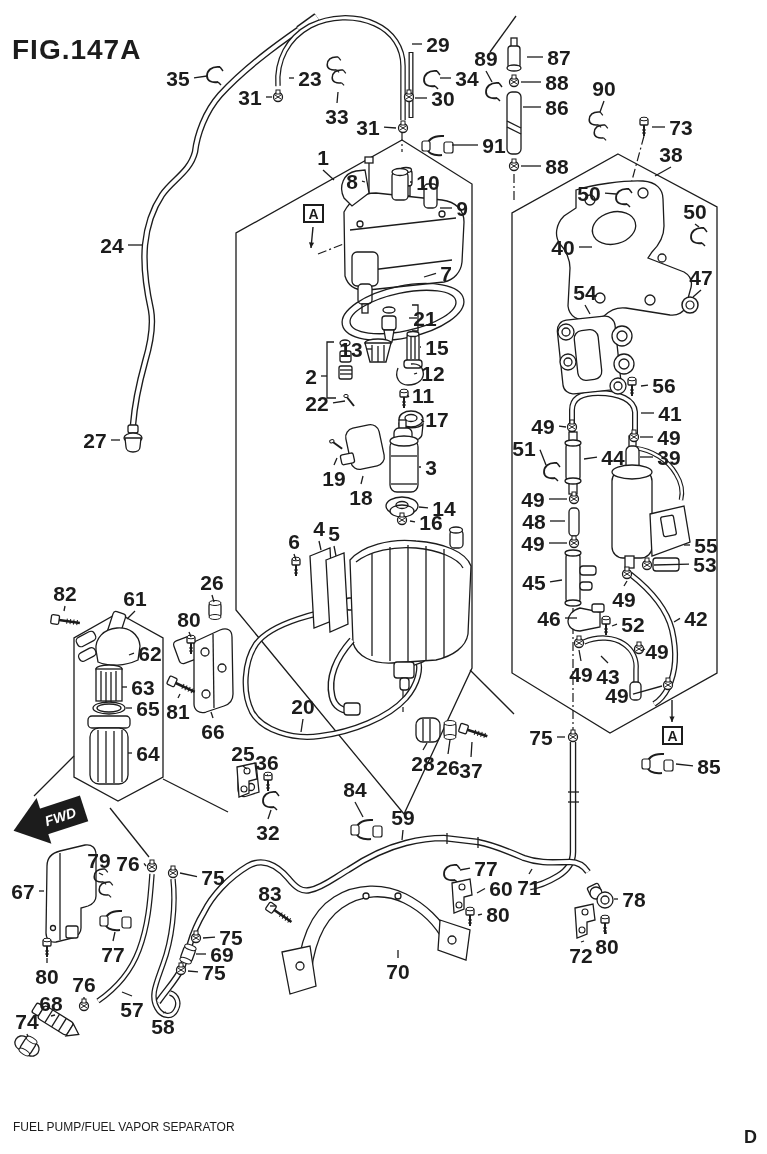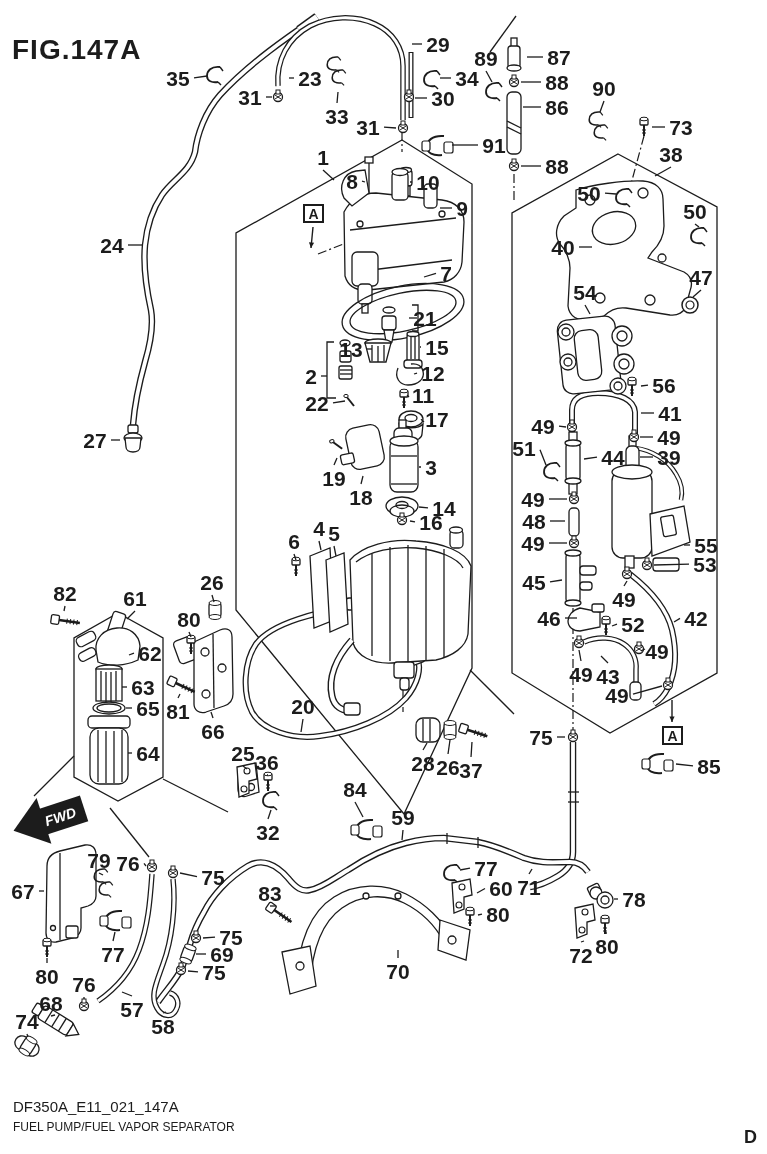--- a/index.html
+++ b/index.html
@@ -983,17 +983,16 @@
         <g>
           <rect x="663" y="727" width="19" height="17" fill="#fff" stroke="#1c1c1c" stroke-width="2"></rect>
           <text x="672.5" y="736" text-anchor="middle" dominant-baseline="central" class="marker-a">A</text>
           <line x1="672" y1="700" x2="672" y2="722" stroke="#1c1c1c" stroke-width="1.4"></line>
           <polygon points="672,722 669.3902067953326,716.5973173858839 674.6097932046674,716.5973173858839" fill="#1c1c1c"></polygon>
         </g>
       </g>
   </svg>
 
   <div class="footer">
-    <div class="code">DF350A_E11_021_147A</div>
     <div class="caption">FUEL PUMP/FUEL VAPOR SEPARATOR</div>
   </div>
   <div class="page-letter">D</div>
 </div>
 
 </body></html>

